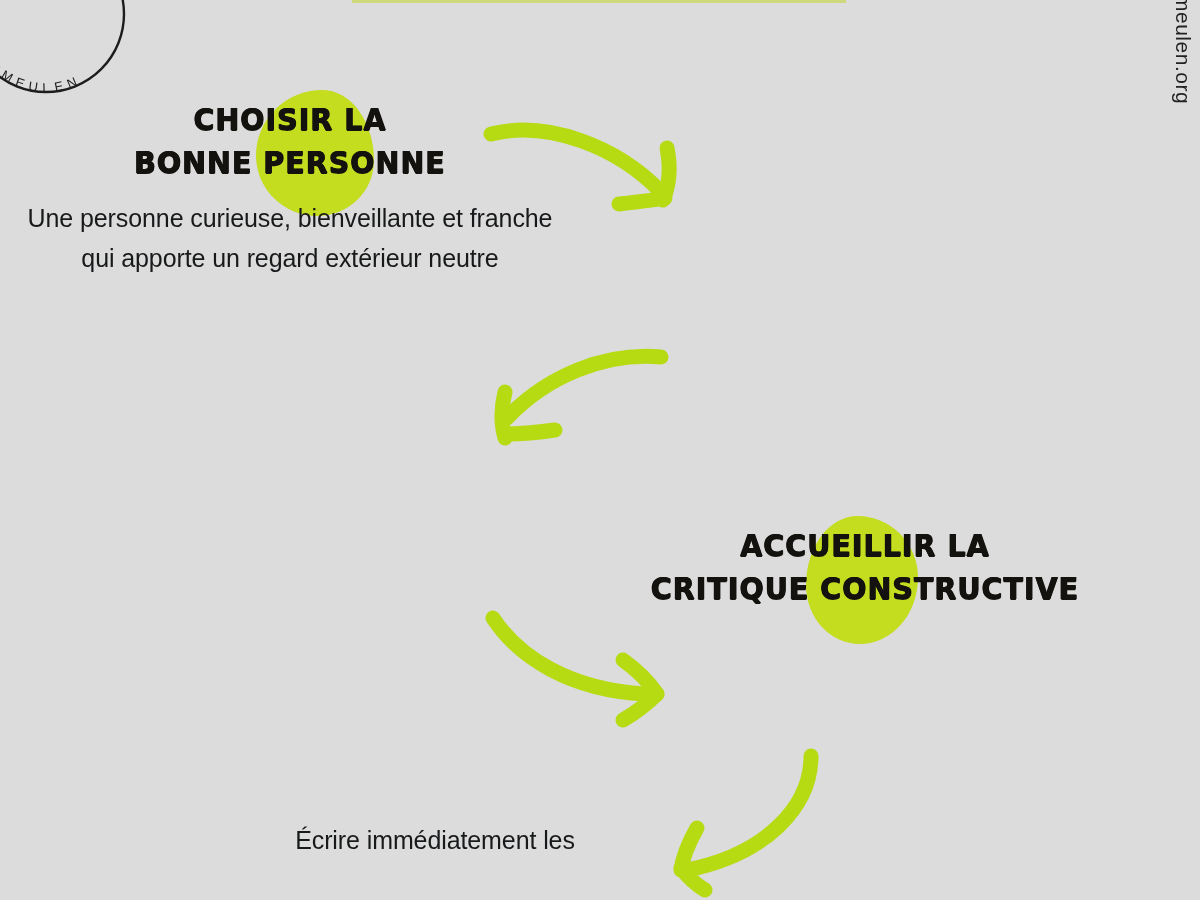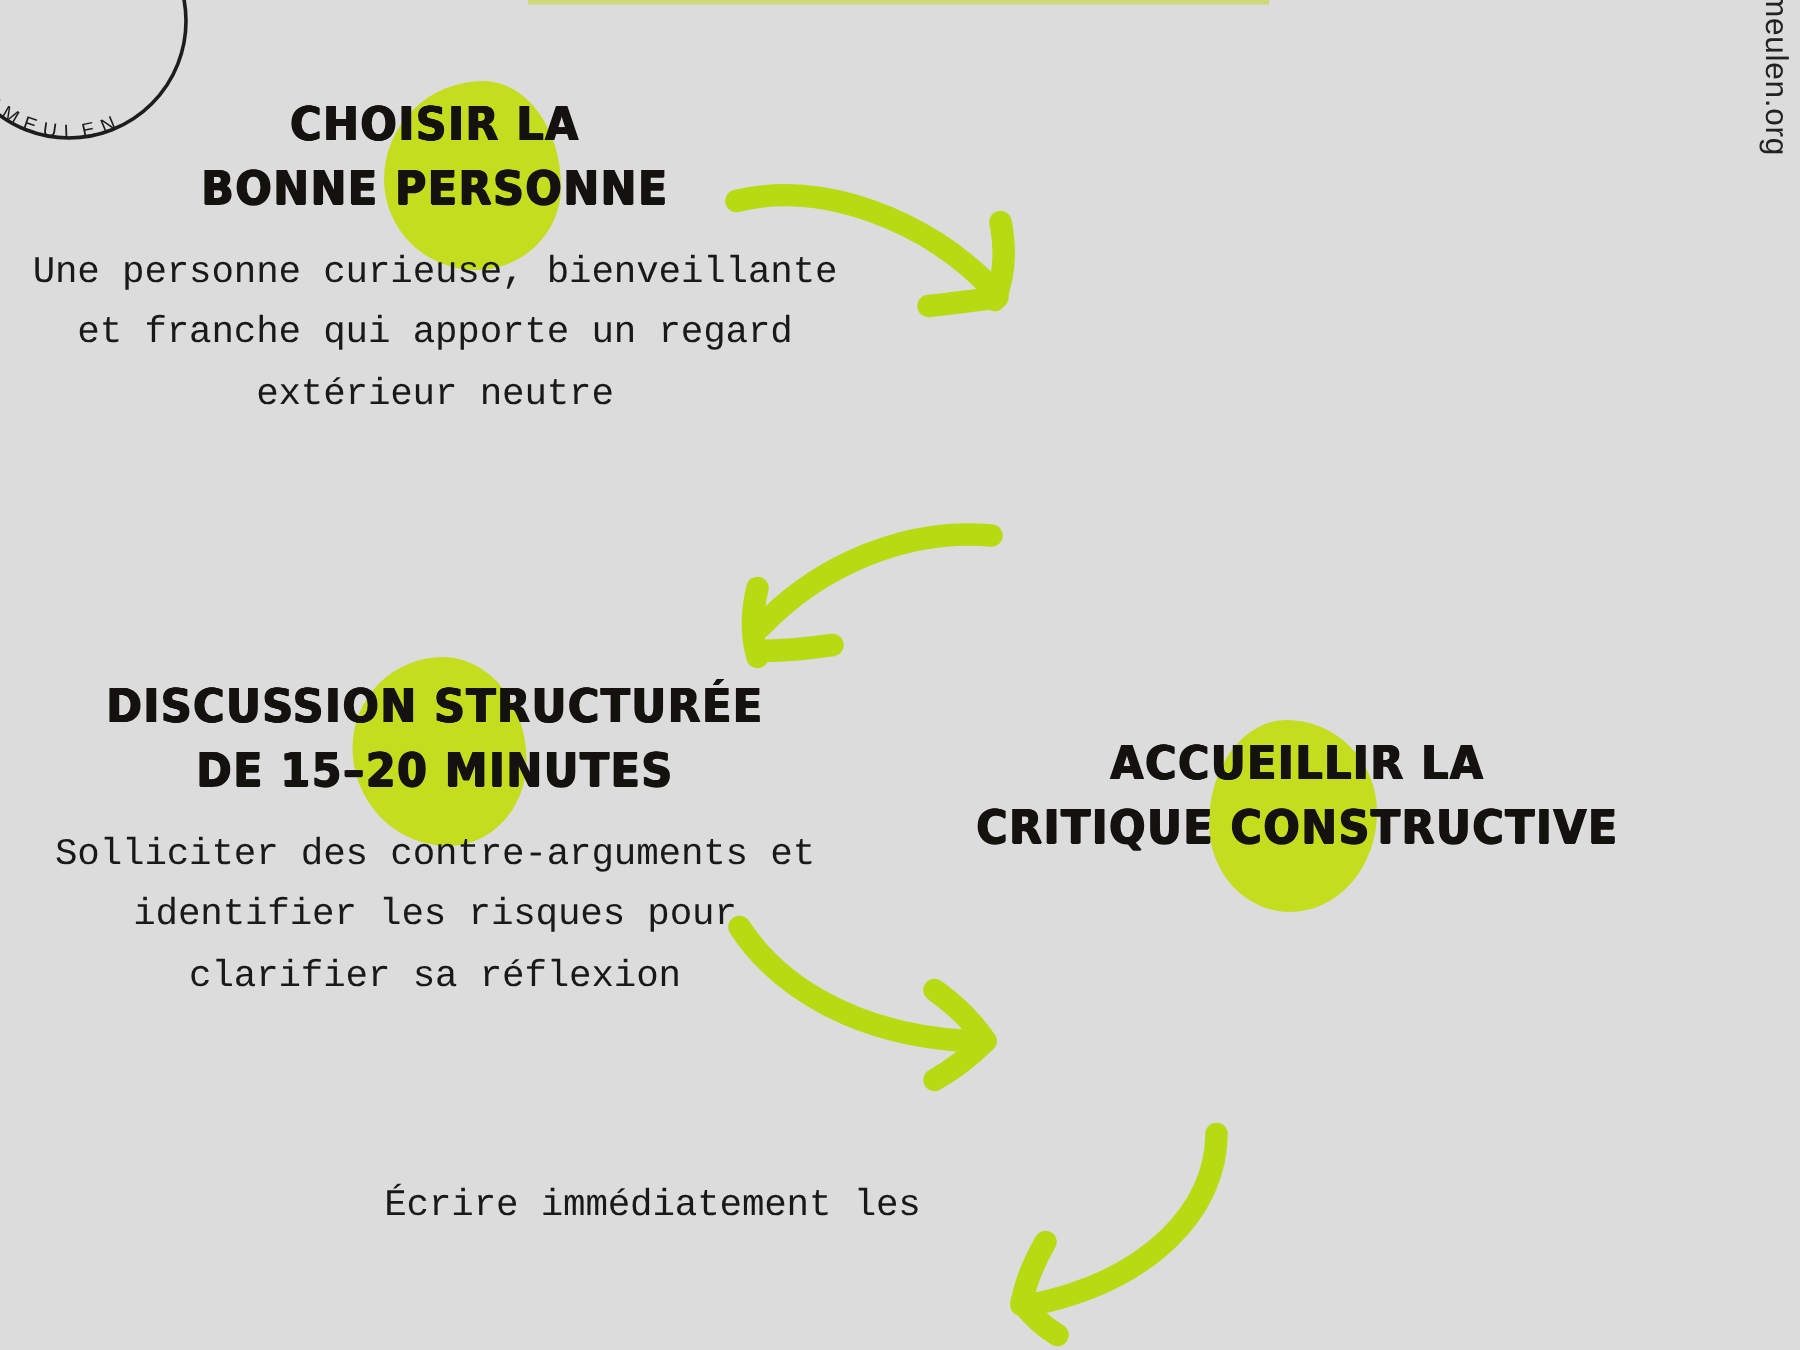--- a/index.html
+++ b/index.html
@@ -56,20 +56,21 @@
     color: #222222;
     line-height: 1;
     white-space: nowrap;
   }
 
   
   .step {
     position: absolute;
     box-sizing: border-box;
     text-align: center;
+    margin-top: 36px;
   }
   .step-head {
     position: relative;
     display: block;
     z-index: 3;
   }
   .blob {
     position: absolute;
     z-index: 1;
     background: #c4dd1e;
@@ -89,21 +90,21 @@
     transform: scaleX(.92);
     text-shadow:
        0.6px 0 0 #14120f,
       -0.6px 0 0 #14120f,
        0 0.5px 0 #14120f;
   }
   .step-body {
     position: relative;
     z-index: 3;
     margin-top: 14px;
-    font-family: Liberation Mono, monospace;
+    font-family: Liberation Sans, sans-serif;
     font-weight: 400;
     font-size: 25px;
     line-height: 1.62;
     color: #17191a;
     letter-spacing: -0.1px;
   }
 
   
   #step-1 { left: 10px;  top: 62px;  width: 560px; }
   #step-2 { left: 625px; top: 128px; width: 500px; }
@@ -144,29 +145,20 @@
     <div class="step-head">
       <span class="blob" style="left:246px; top:-8px; width:118px; height:126px;
                    border-radius:56% 44% 48% 52% / 52% 56% 44% 48%;"></span>
       <span class="title-line">CHOISIR LA</span>
       <span class="title-line">BONNE PERSONNE</span>
     </div>
     <div class="step-body">Une personne curieuse, bienveillante et franche qui apporte un regard extérieur neutre</div>
   </div>
 
 
-  <div class="step" id="step-3">
-    <div class="step-head">
-      <span class="blob" style="left:205px; top:-12px; width:116px; height:126px;
-                   border-radius:52% 48% 45% 55% / 48% 55% 45% 52%;"></span>
-      <span class="title-line">DISCUSSION STRUCTURÉE</span>
-      <span class="title-line">DE 15–20 MINUTES</span>
-    </div>
-    <div class="step-body">Solliciter des contre-arguments et identifier les risques pour clarifier sa réflexion</div>
-  </div>
 
   <div class="step" id="step-4">
     <div class="step-head">
       <span class="blob" style="left:196px; top:-8px; width:112px; height:128px;
                    border-radius:46% 54% 52% 48% / 54% 48% 52% 46%;"></span>
       <span class="title-line">ACCUEILLIR LA</span>
       <span class="title-line">CRITIQUE CONSTRUCTIVE</span>
     </div>
   </div>
 

